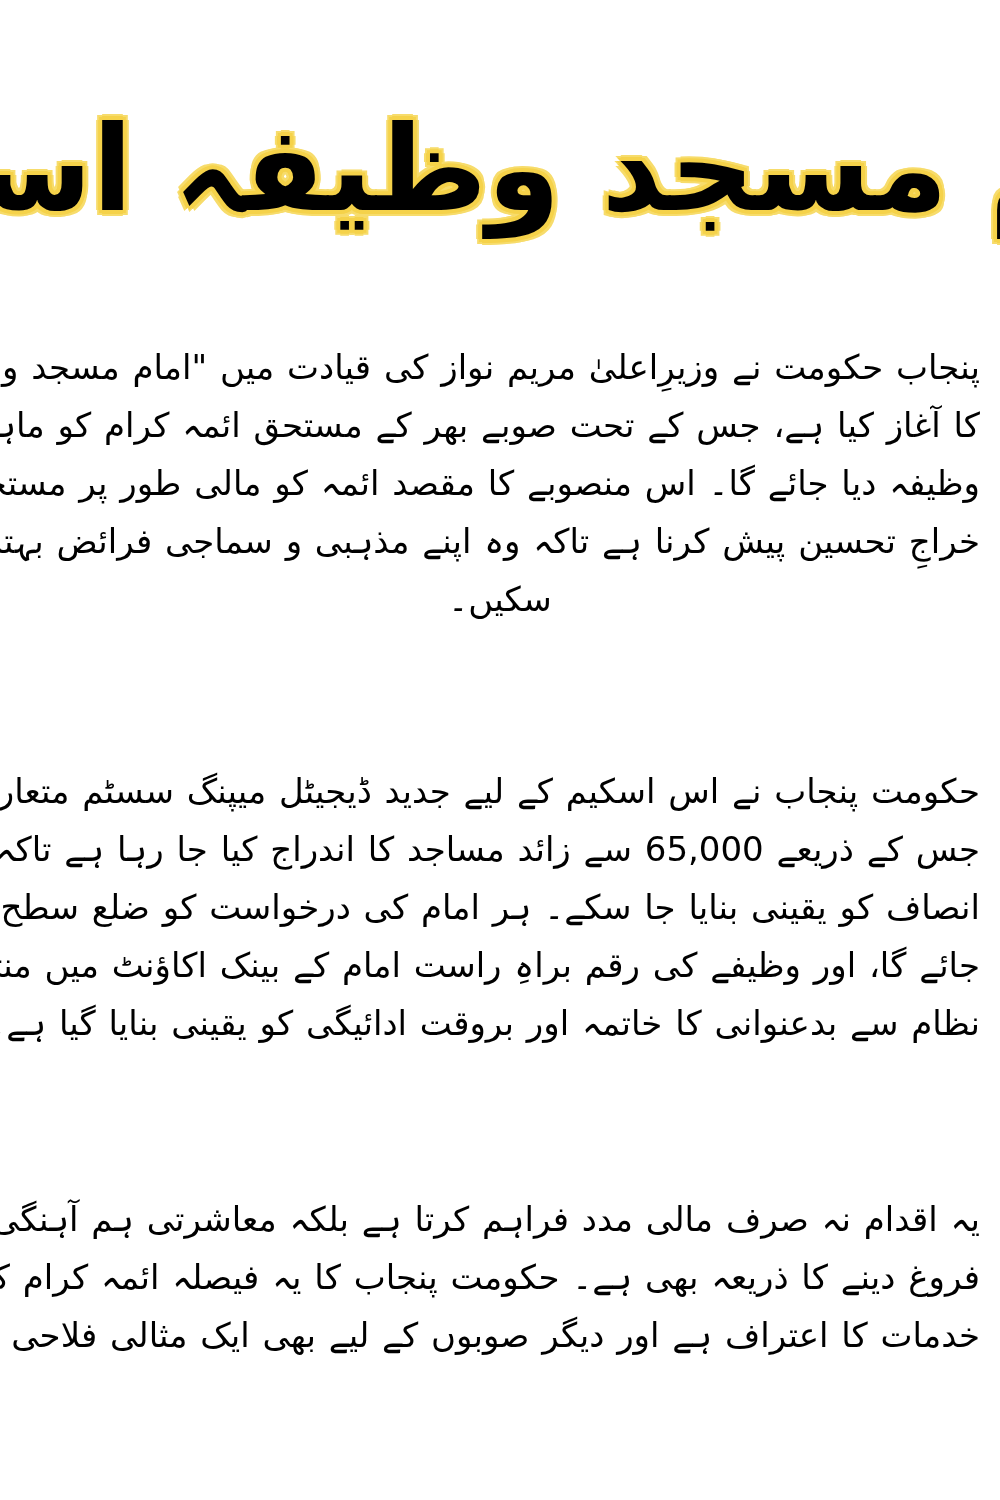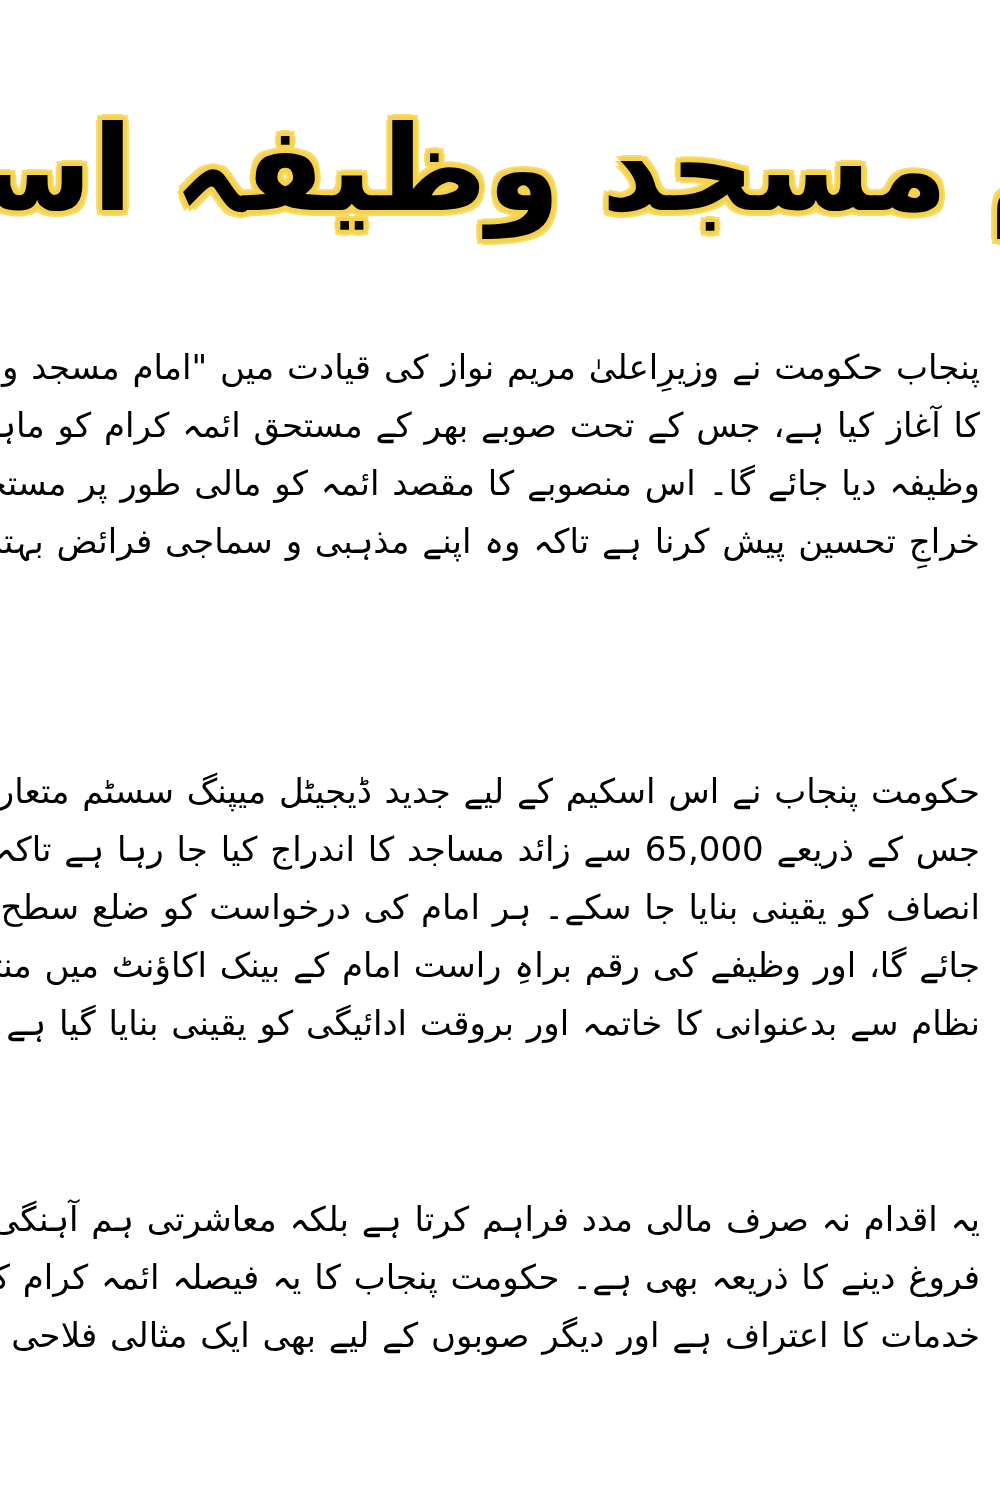--- a/index.html
+++ b/index.html
@@ -76,20 +76,21 @@
 
   <header class="title-wrap">
     <h1 class="title">امام مسجد وظیفہ اسکیم</h1>
   </header>
 
   <p class="paragraph p1">
     <span class="line">پنجاب حکومت نے وزیرِاعلیٰ مریم نواز کی قیادت میں "امام مسجد وظیفہ اسکیم 2025"</span>
     <span class="line">کا آغاز کیا ہے، جس کے تحت صوبے بھر کے مستحق ائمہ کرام کو ماہانہ 25,000 روپے</span>
     <span class="line">وظیفہ دیا جائے گا۔ اس منصوبے کا مقصد ائمہ کو مالی طور پر مستحکم بنانا اور ان کی خدمات کو</span>
     <span class="line">خراجِ تحسین پیش کرنا ہے تاکہ وہ اپنے مذہبی و سماجی فرائض بہتر انداز میں انجام دے</span>
+    <span class="line">سکیں۔</span>
   </p>
 
   <p class="paragraph p2">
     <span class="line">حکومت پنجاب نے اس اسکیم کے لیے جدید ڈیجیٹل میپنگ سسٹم متعارف کروایا ہے</span>
     <span class="line">جس کے ذریعے 65,000 سے زائد مساجد کا اندراج کیا جا رہا ہے تاکہ شفافیت اور</span>
     <span class="line">انصاف کو یقینی بنایا جا سکے۔ ہر امام کی درخواست کو ضلع سطح پر تصدیق کے بعد منظور کیا</span>
     <span class="line">جائے گا، اور وظیفے کی رقم براہِ راست امام کے بینک اکاؤنٹ میں منتقل کی جائے گی۔ اس</span>
     <span class="line">نظام سے بدعنوانی کا خاتمہ اور بروقت ادائیگی کو یقینی بنایا گیا ہے۔</span>
   </p>
 

